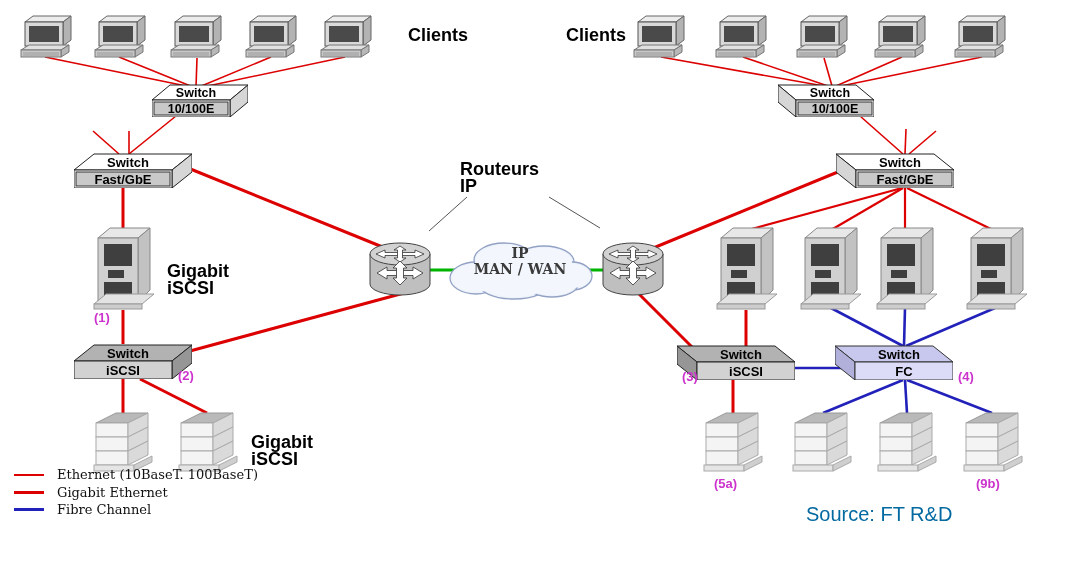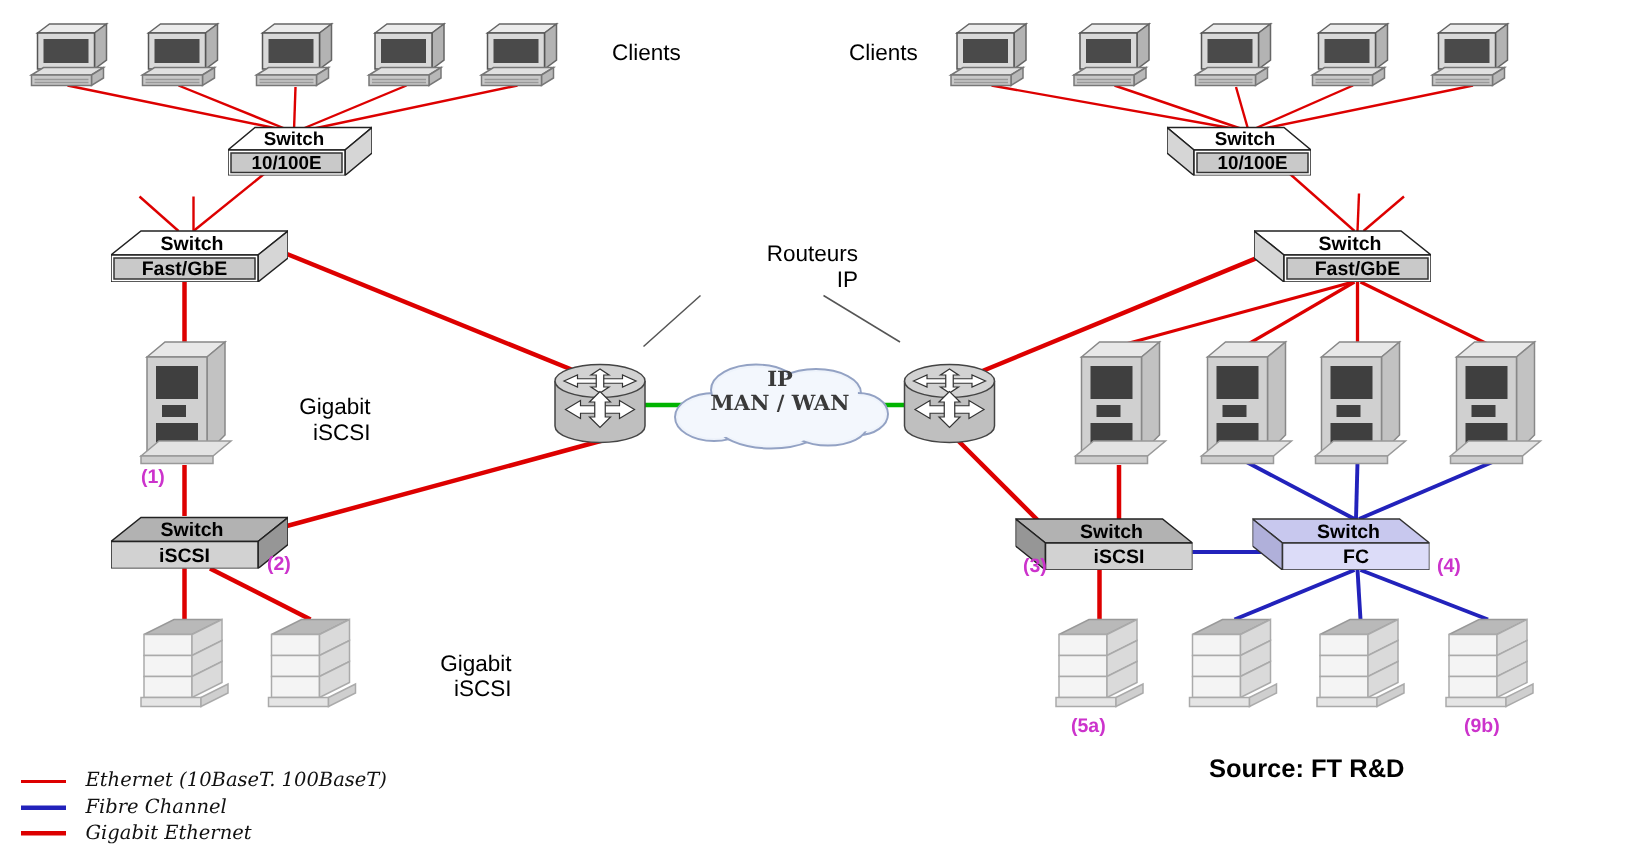--- a/index.html
+++ b/index.html
@@ -22,28 +22,28 @@
   .sw-fc .side{fill:#b0b0da;stroke:#333;}
   .sw-fc .front{fill:#dcdcf8;stroke:#333;}
   
   .eth{stroke:#dd0000;stroke-width:1.6;}
   .gig{stroke:#dd0000;stroke-width:3;}
   .gig2{stroke:#dd0000;stroke-width:2.2;}
   .fcl{stroke:#2222bb;stroke-width:2.6;}
   .son{stroke:#00b400;stroke-width:3;}
   .ptr{stroke:#555;stroke-width:1;}
   
-  .lbl{position:absolute;z-index:3;font-weight:normal;color:#000;font-size:15px;line-height:17px;}
-  .center{text-align:right;}
+  .lbl{position:absolute;z-index:3;font-weight:bold;color:#000;font-size:18px;line-height:17px;}
+  .center{text-align:left;}
   .ref{position:absolute;z-index:3;font-weight:bold;color:#cc33cc;font-size:13px;}
   .cloud-lbl{position:absolute;z-index:3;text-align:center;color:#3a3a3a;
              font-family:"DejaVu Serif",serif;font-size:14px;line-height:16px;font-weight:bold;}
-  .source{position:absolute;z-index:3;color:#000000;font-size:17px;font-weight:bold;}
+  .source{position:absolute;z-index:3;color:#0369a1;font-size:20px;font-weight:normal;}
   
-  .legend{position:absolute;left:12px;top:512px;z-index:3;font-style:italic;}
+  .legend{position:absolute;left:12px;top:466px;z-index:3;}
   .legend-row{display:flex;align-items:center;height:17.5px;}
   .legend-line{display:inline-block;width:30px;margin-left:2px;}
   .legend-line.thin{height:2px;}
   .legend-line.thick{height:3px;}
   .legend-line.red{background:#dd0000;}
   .legend-line.blue{background:#2222bb;}
   .legend-line.green{background:#00b400;}
   .legend-label{margin-left:13px;color:#111;font-family:"DejaVu Serif",serif;font-size:13px;}
 </style>
 </head>
@@ -294,24 +294,24 @@
   <div class="ref" style="left:958px;top:369px">(4)</div>
   <div class="ref" style="left:714px;top:476px">(5a)</div>
   <div class="ref" style="left:976px;top:476px">(9b)</div>
 
   <div class="legend">
     <div class="legend-row">
       <span class="legend-line thin red"></span>
       <span class="legend-label">Ethernet (10BaseT. 100BaseT)</span>
     </div>
     <div class="legend-row">
+      <span class="legend-line thick red"></span>
+      <span class="legend-label">Gigabit Ethernet</span>
+    </div>
+    <div class="legend-row">
       <span class="legend-line thick blue"></span>
       <span class="legend-label">Fibre Channel</span>
     </div>
-    <div class="legend-row">
-      <span class="legend-line thick red"></span>
-      <span class="legend-label">Gigabit Ethernet</span>
-    </div>
   </div>
 
   <div class="source" style="left:806px;top:503px">Source: FT R&amp;D</div>
 
 </div>
 
 </body></html>

